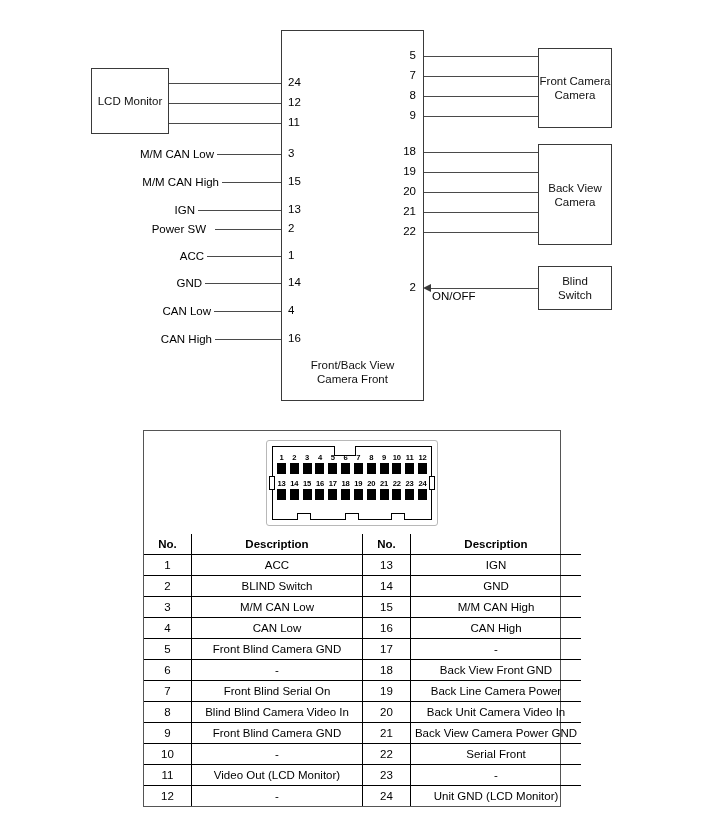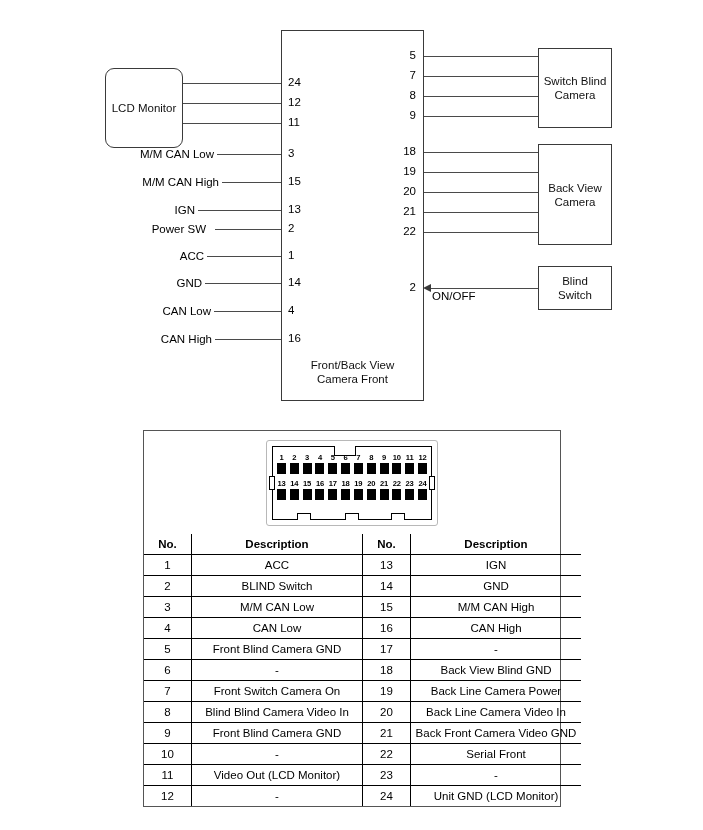--- a/index.html
+++ b/index.html
@@ -231,31 +231,31 @@
 
   <div class="wire" style="left:423px; top:152px; width:115px;"></div>
   <div class="wire" style="left:423px; top:172px; width:115px;"></div>
   <div class="wire" style="left:423px; top:192px; width:115px;"></div>
   <div class="wire" style="left:423px; top:212px; width:115px;"></div>
   <div class="wire" style="left:423px; top:232px; width:115px;"></div>
 
   <div class="wire" style="left:426px; top:288px; width:112px;"></div>
   <div class="arrow-left" style="left:423px; top:284px;"></div>
 
-  <div class="box" id="lcd-box" style="left:105px; top:68px; width:78px; height:80px;border-radius:9px;">
+  <div class="box" id="lcd-box" style="left:91px; top:68px; width:78px; height:66px;">
     <span class="box-label">LCD Monitor</span>
   </div>
 
   <div class="box" id="unit-box" style="left:281px; top:30px; width:143px; height:371px;">
     <span class="box-label">Front/Back View
 Camera Front</span>
   </div>
 
   <div class="box" style="left:538px; top:48px; width:74px; height:80px;">
-    <span class="box-label">Switch Blind
+    <span class="box-label">Front Camera
 Camera</span>
   </div>
 
   <div class="box" style="left:538px; top:144px; width:74px; height:101px;">
     <span class="box-label">Back View
 Camera</span>
   </div>
 
   <div class="box" style="left:538px; top:266px; width:74px; height:44px;">
     <span class="box-label">Blind
@@ -453,39 +453,39 @@
         <tr>
           <td class="num">5</td>
           <td class="desc">Front Blind Camera GND</td>
           <td class="num">17</td>
           <td class="desc">-</td>
         </tr>
         <tr>
           <td class="num">6</td>
           <td class="desc">-</td>
           <td class="num">18</td>
-          <td class="desc">Back View Blind GND</td>
+          <td class="desc">Back View Front GND</td>
         </tr>
         <tr>
           <td class="num">7</td>
-          <td class="desc">Front Switch Camera On</td>
+          <td class="desc">Front Blind Serial On</td>
           <td class="num">19</td>
           <td class="desc">Back Line Camera Power</td>
         </tr>
         <tr>
           <td class="num">8</td>
           <td class="desc">Blind Blind Camera Video In</td>
           <td class="num">20</td>
-          <td class="desc">Back Line Camera Video In</td>
+          <td class="desc">Back Unit Camera Video In</td>
         </tr>
         <tr>
           <td class="num">9</td>
           <td class="desc">Front Blind Camera GND</td>
           <td class="num">21</td>
-          <td class="desc">Back Front Camera Video GND</td>
+          <td class="desc">Back View Camera Power GND</td>
         </tr>
         <tr>
           <td class="num">10</td>
           <td class="desc">-</td>
           <td class="num">22</td>
           <td class="desc">Serial Front</td>
         </tr>
         <tr>
           <td class="num">11</td>
           <td class="desc">Video Out (LCD Monitor)</td>

